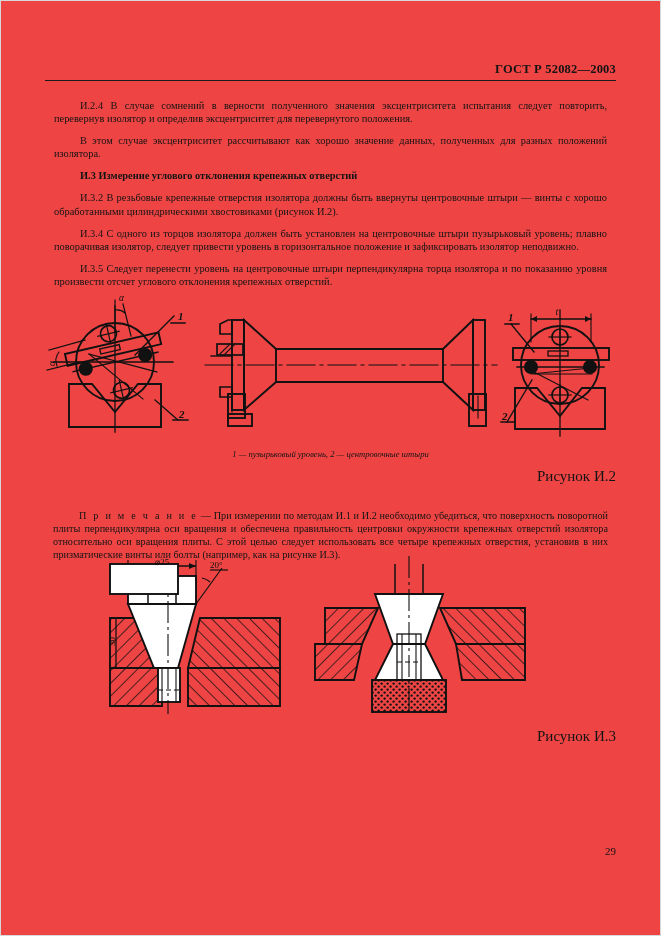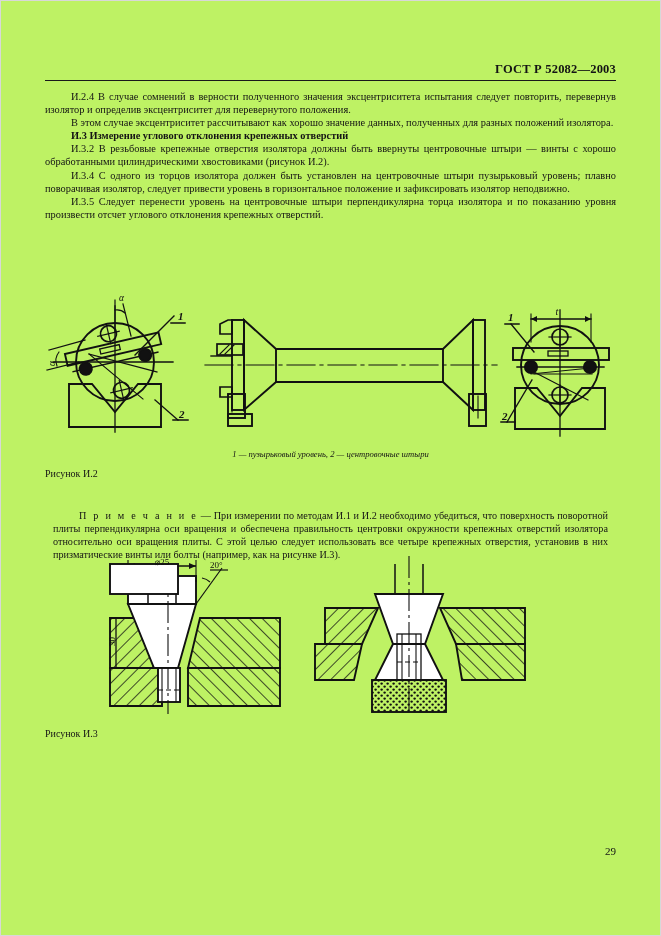--- a/index.html
+++ b/index.html
@@ -5,21 +5,21 @@
 <style>
   html, body {
     margin: 0;
     padding: 0;
     background: #b8b8b8;
   }
   .page {
     position: relative;
     width: 661px;
     height: 936px;
-    background: #bef264;
+    background: #ef4444;
     overflow: hidden;
     font-family: "Liberation Serif", "DejaVu Serif", serif;
     color: #141414;
   }
   
   .page::after {
     content: "";
     position: absolute;
     inset: 0;
     border: 1px solid #d8d8d8;
@@ -51,21 +51,21 @@
     position: absolute;
     top: 90px;
     left: 45px;
     width: 571px;
     font-size: 10.4px;
     line-height: 13.1px;
     text-align: justify;
     text-justify: inter-word;
   }
   .body-text p {
-    margin: 0;
+    margin: 9px;
     text-indent: 26px;
     hyphens: manual;
   }
   .body-text p.hdr {
     font-weight: bold;
     text-indent: 26px;
   }
 
   
   .fig {
@@ -81,22 +81,22 @@
     text-align: center;
     font-size: 8.6px;
   }
   #legend-i2 { top: 449px; }
   .fig-legend i { }
 
   .fig-caption {
     position: absolute;
     left: 45px;
     width: 571px;
-    text-align: left;
-    font-size: 10px;
+    text-align: right;
+    font-size: 15px;
   }
   #caption-i2 { top: 468px; }
   #caption-i3 { top: 728px; }
 
   .note {
     position: absolute;
     top: 501px;
     left: 45px;
     width: 571px;
     font-size: 10.2px;

